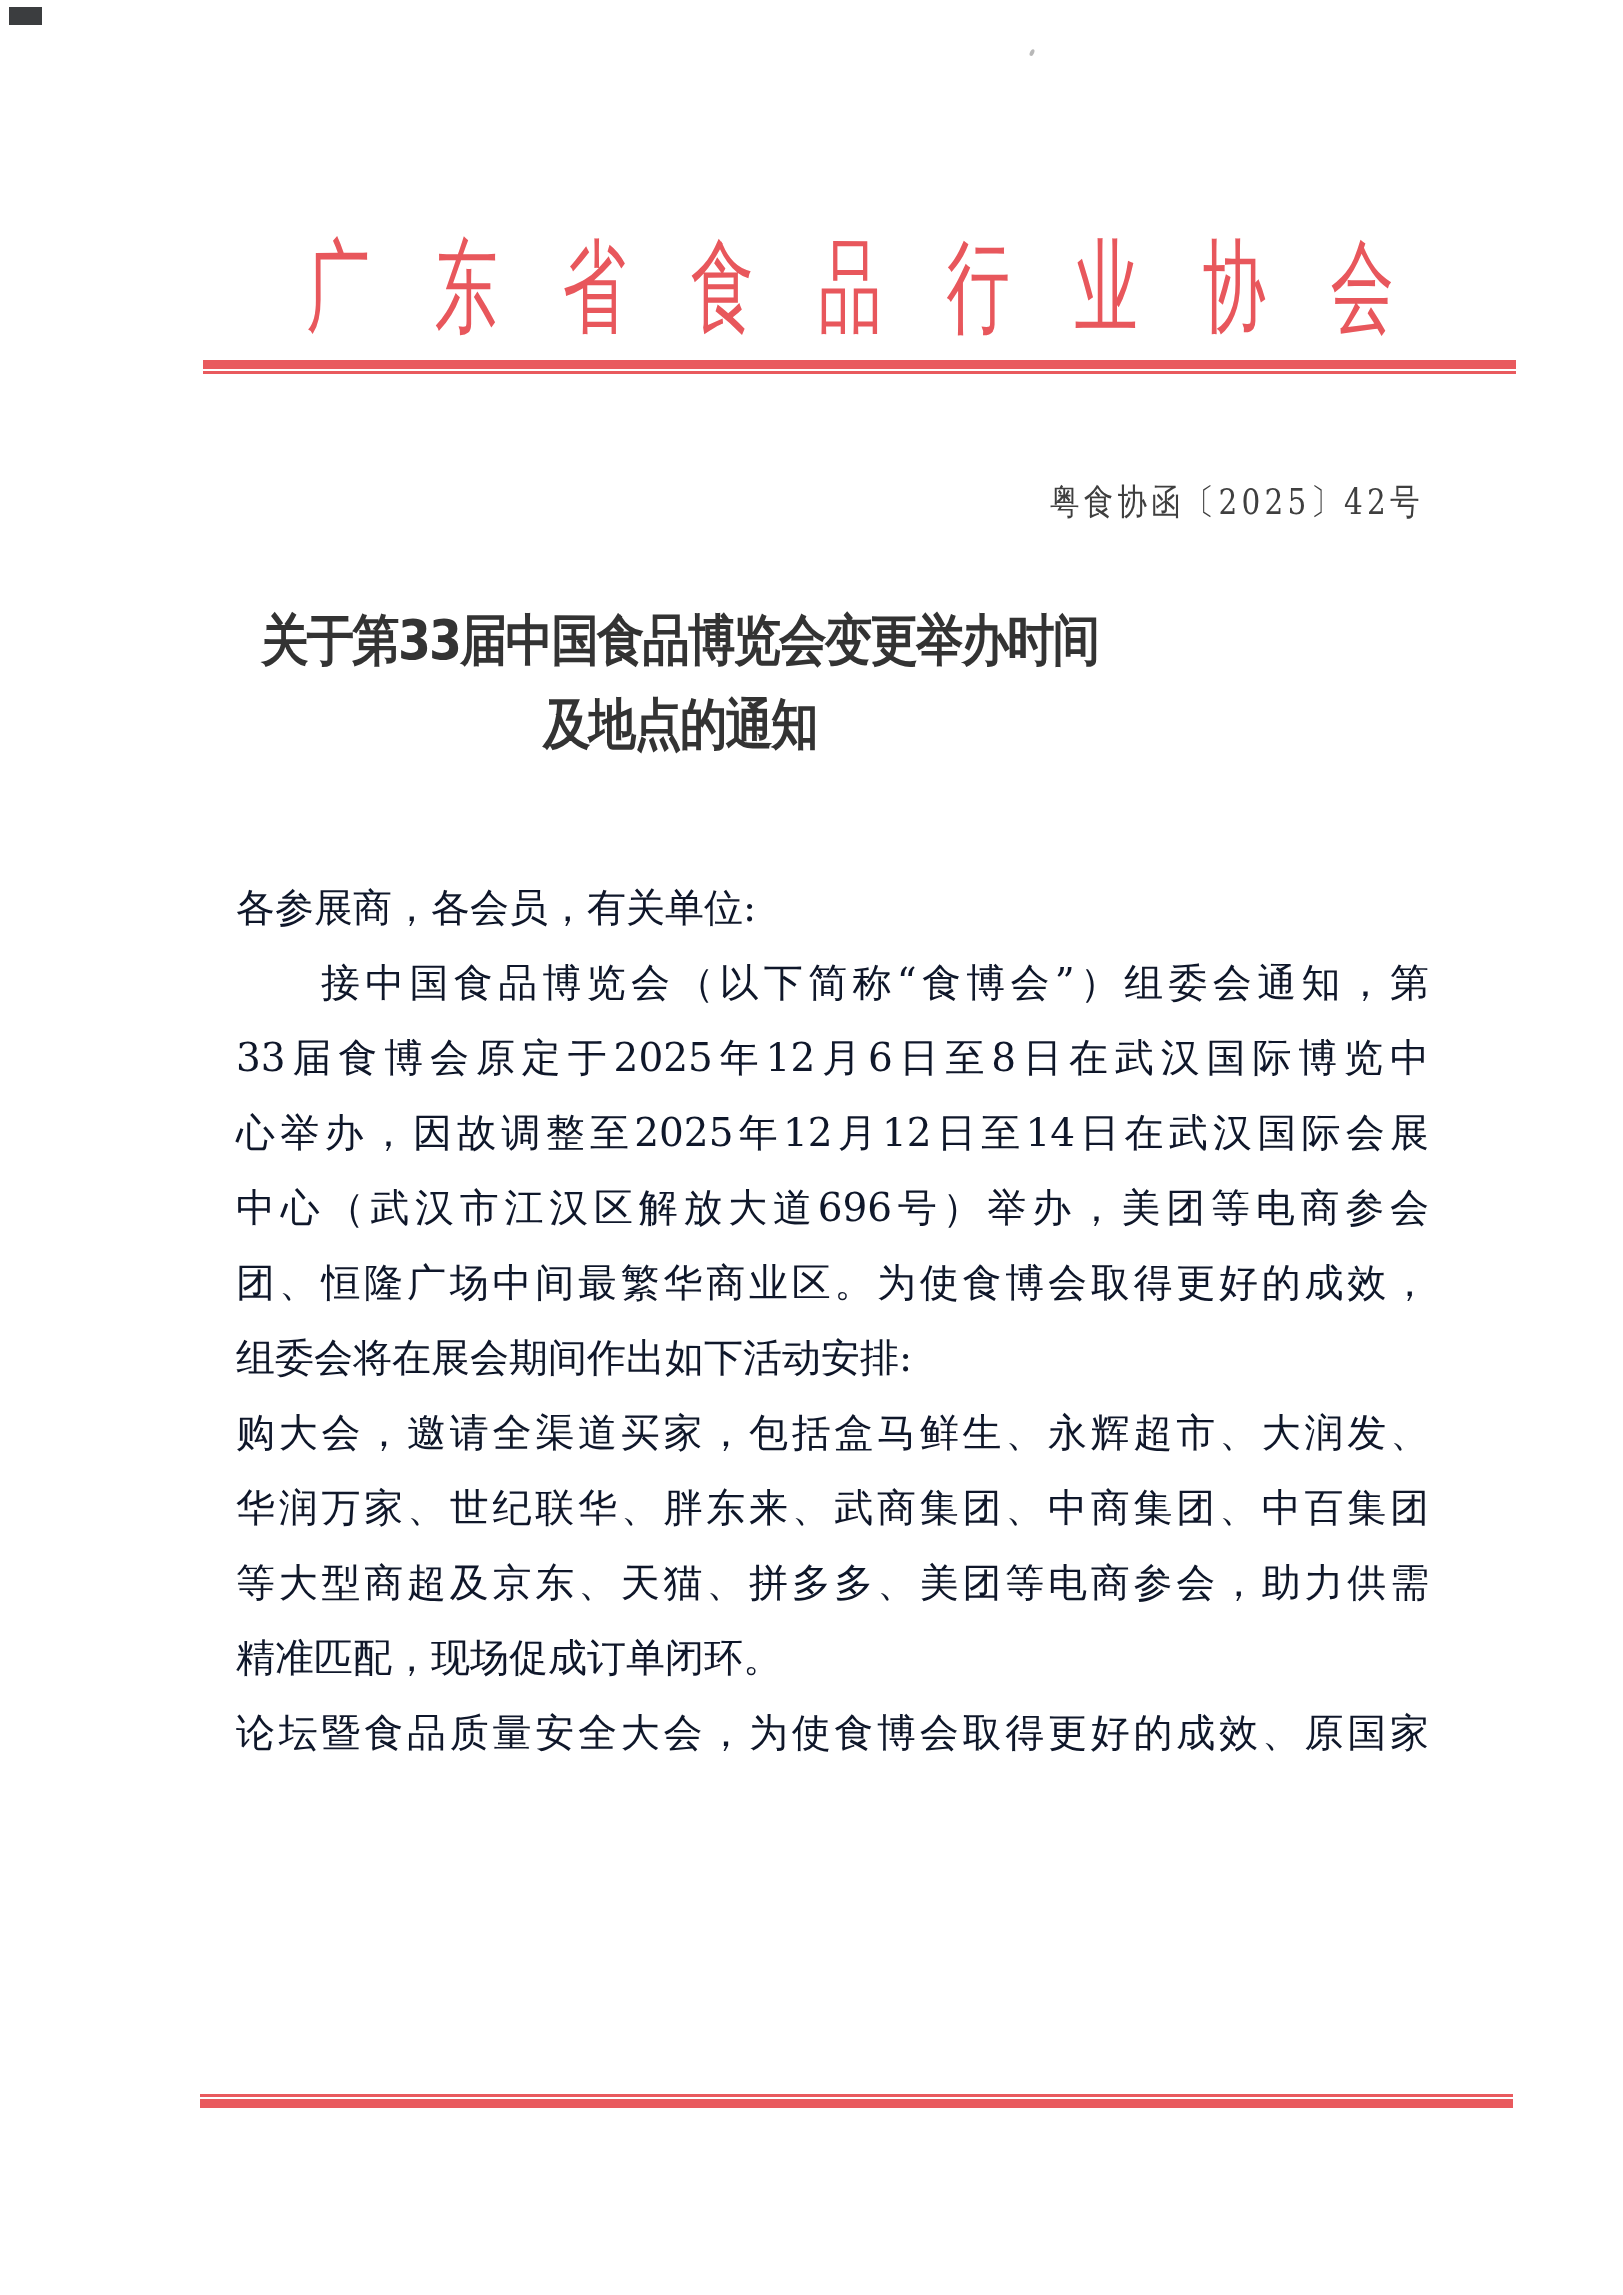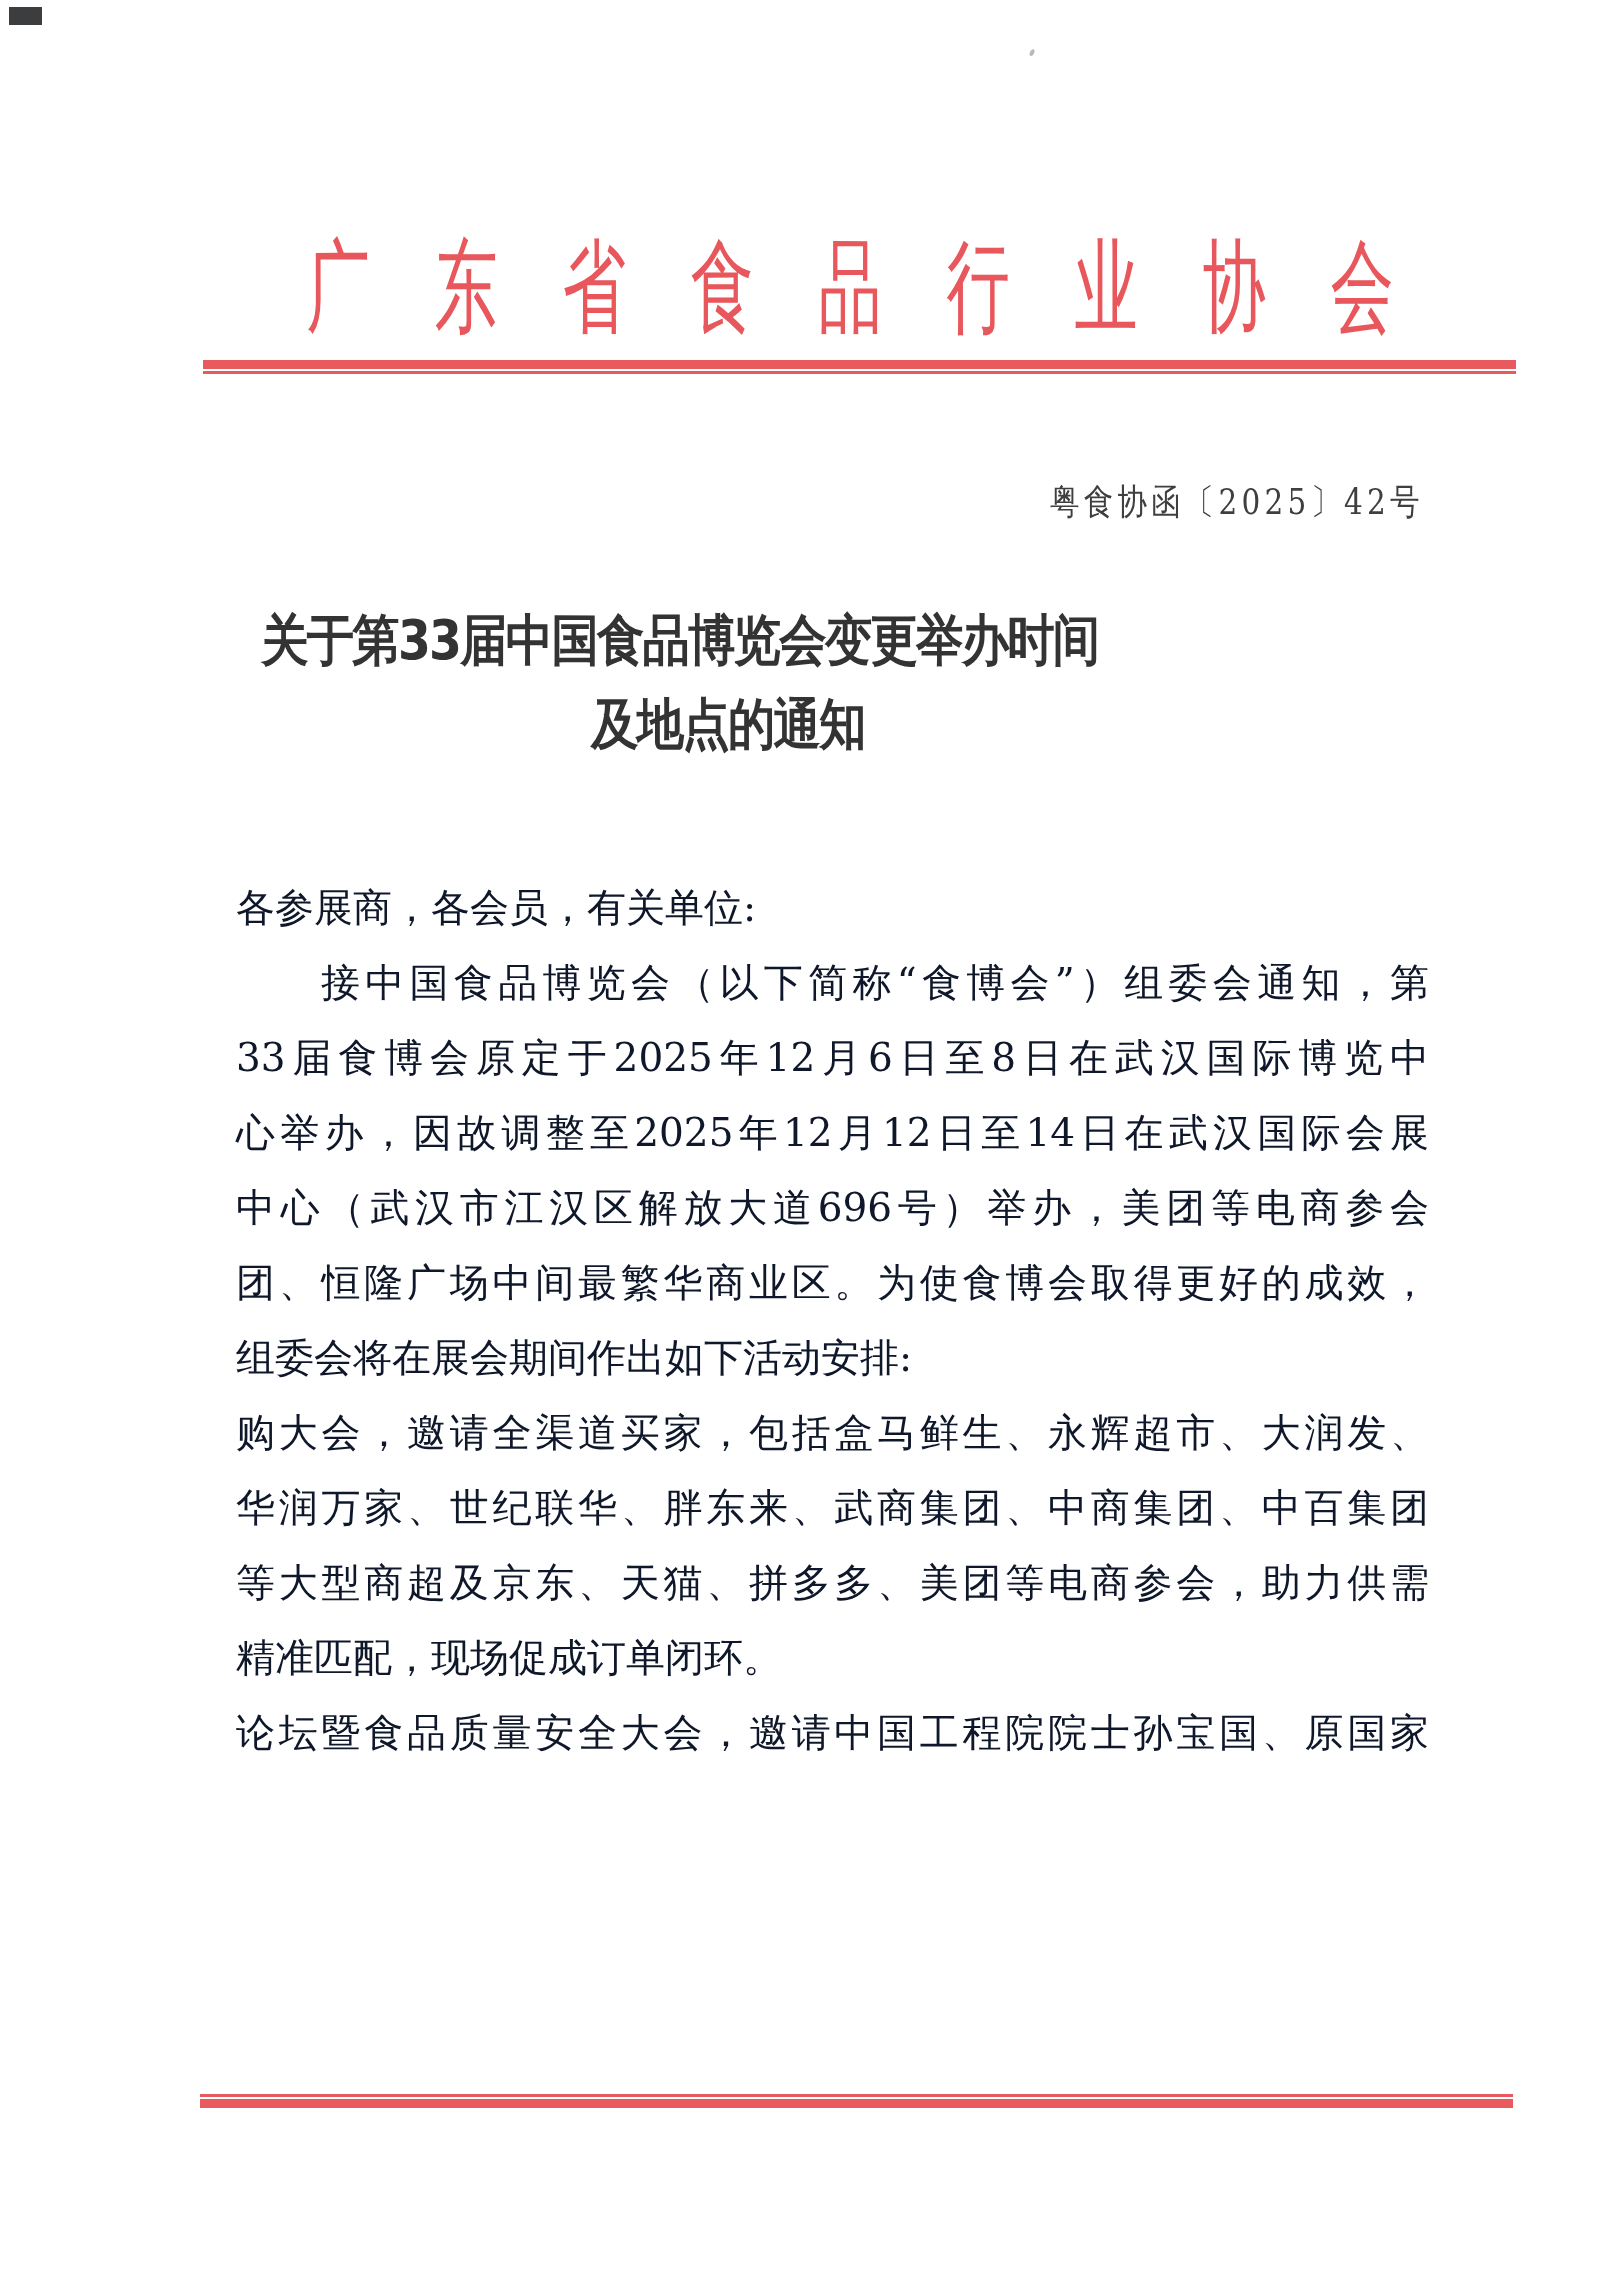--- a/index.html
+++ b/index.html
@@ -134,37 +134,37 @@
 </div>
 
 <div class="rule" style="left:203px; top:360px; width:1313px; height:8.7px;"></div>
 <div class="rule" style="left:203px; top:371px; width:1313px; height:3.1px;"></div>
 
 <div class="doc-number">粤食协函〔2025〕42号</div>
 
 <div class="title" style="top:604px;">
   <span class="title-inner">关于第33届中国食品博览会变更举办时间</span>
 </div>
-<div class="title" style="top:688px;margin-left:48px;">
+<div class="title" style="top:688px;">
   <span class="title-inner">及地点的通知</span>
 </div>
 
 <div class="body-text" style="top:870px;">
   <span class="line last">各参展商，各会员，有关单位:</span>
 
   <span class="line indent">接中国食品博览会（以下简称“食博会”）组委会通知，第</span>
   <span class="line">33届食博会原定于2025年12月6日至8日在武汉国际博览中</span>
   <span class="line">心举办，因故调整至2025年12月12日至14日在武汉国际会展</span>
   <span class="line">中心（武汉市江汉区解放大道696号）举办，美团等电商参会</span>
   <span class="line">团、恒隆广场中间最繁华商业区。为使食博会取得更好的成效，</span>
   <span class="line last">组委会将在展会期间作出如下活动安排:</span>
 
   <span class="line">购大会，邀请全渠道买家，包括盒马鲜生、永辉超市、大润发、</span>
   <span class="line">华润万家、世纪联华、胖东来、武商集团、中商集团、中百集团</span>
   <span class="line">等大型商超及京东、天猫、拼多多、美团等电商参会，助力供需</span>
   <span class="line last">精准匹配，现场促成订单闭环。</span>
 
-  <span class="line">论坛暨食品质量安全大会，邀请中国工程院院士孙宝国、原国家</span>
+  <span class="line">论坛暨食品质量安全大会，为使食博会取得更好的成效、原国家</span>
 </div>
 
 <div class="rule" style="left:200px; top:2094px; width:1313px; height:3.1px;"></div>
 <div class="rule" style="left:200px; top:2099px; width:1313px; height:8.7px;"></div>
 
 
 </body></html>

